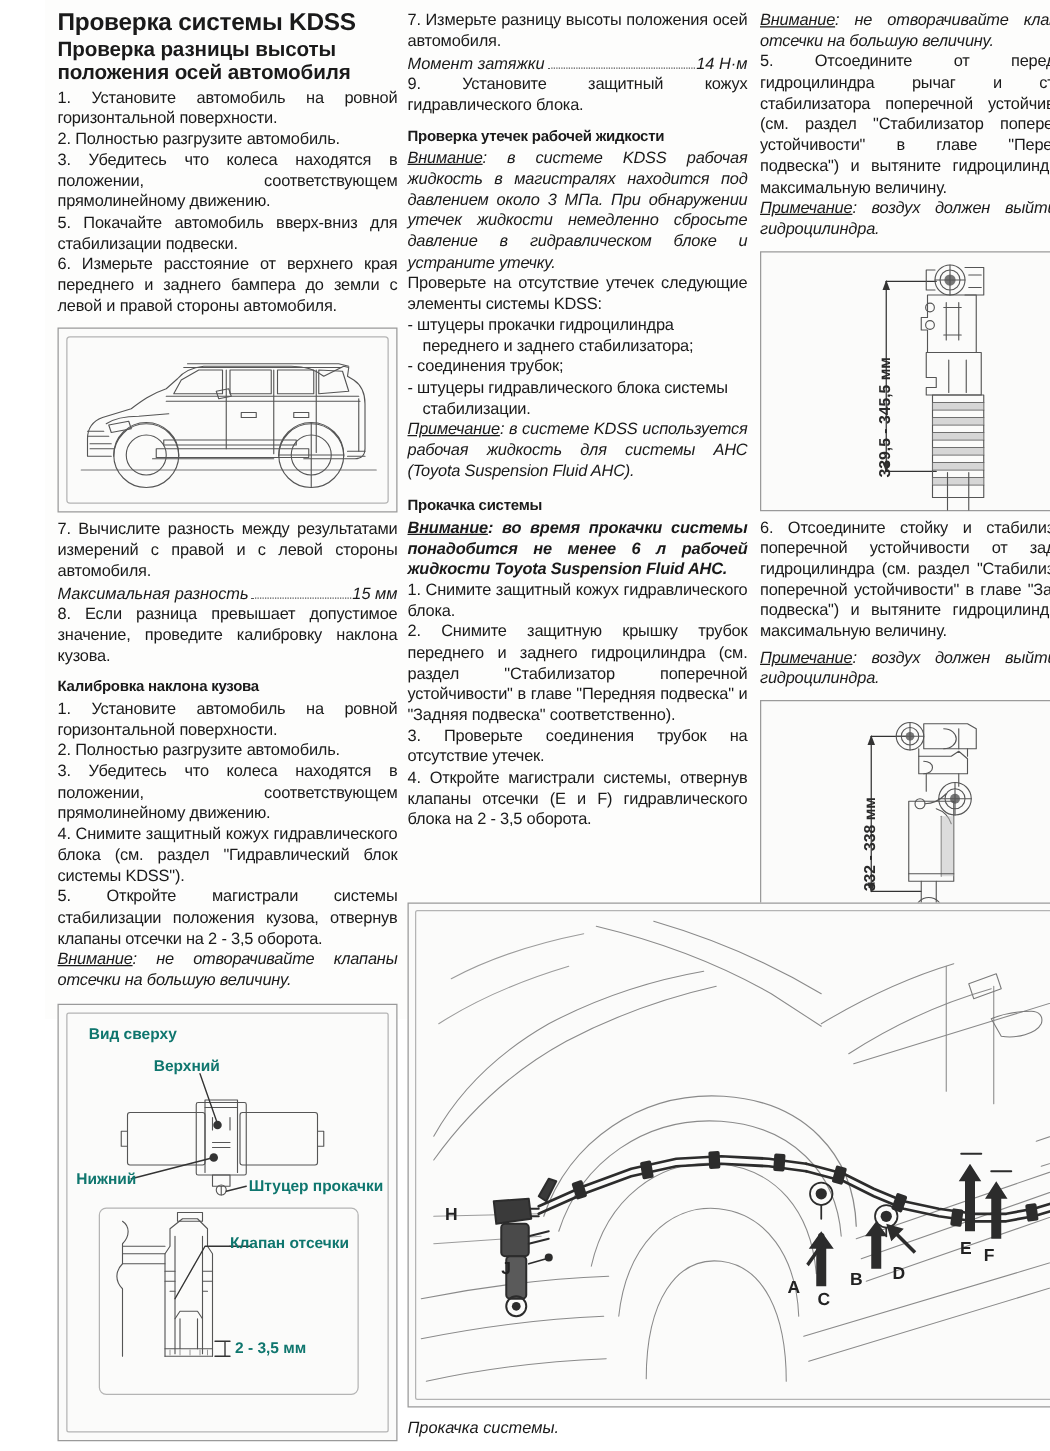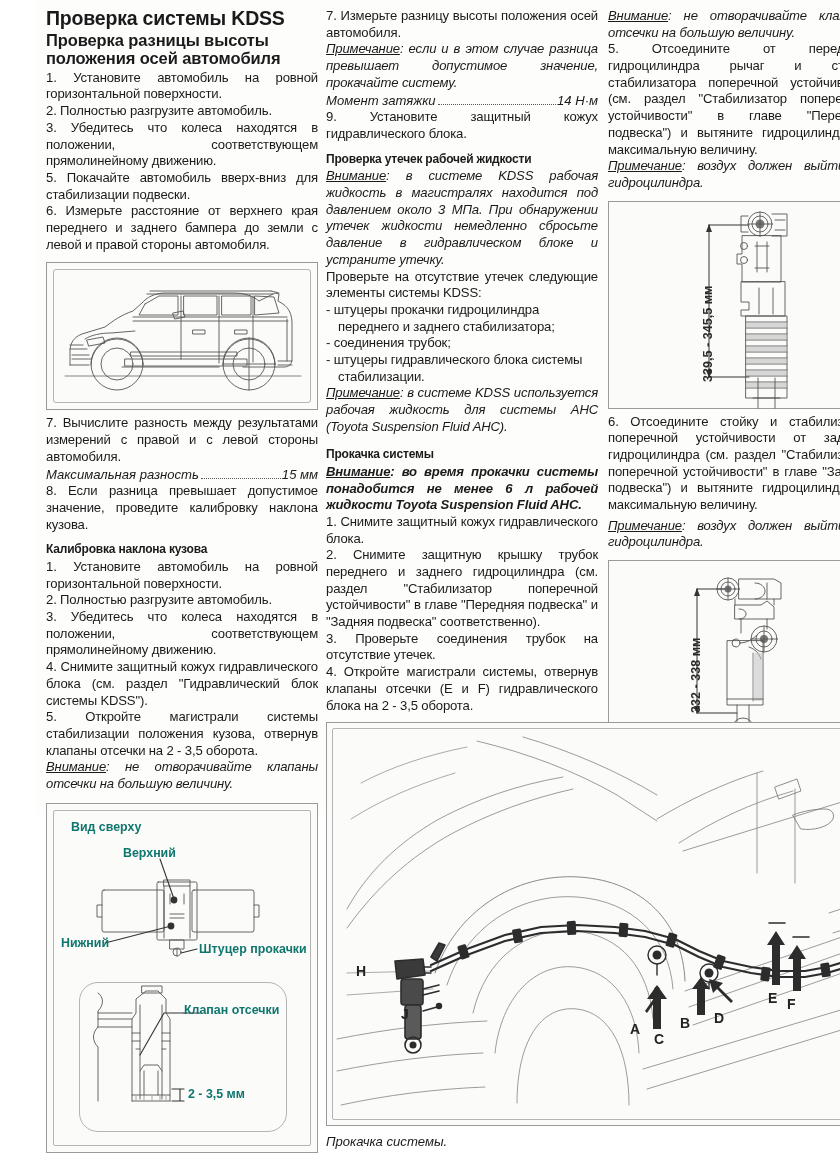--- a/index.html
+++ b/index.html
@@ -266,21 +266,21 @@
           <path d="M130,145 L130,152"></path>
 
           <path d="M113,55 L127,95" stroke="#333" stroke-width="1.1"></path>
 
           <path d="M58,139 L124,122" stroke="#333" stroke-width="1.1"></path>
 
           <path d="M150,145 L134,149" stroke="#333" stroke-width="1.1"></path>
         </g>
       </svg>
 
-      <div class="fig-inner" style="left:32px; top:178px; width:208px; height:150px; border-radius:19px;">
+      <div class="fig-inner" style="left:32px; top:162px; width:208px; height:150px; border-radius:6px;">
         <span class="lbl" style="left:104px; top:20px;">Клапан отсечки</span>
         <span class="lbl" style="left:108px; top:104px;">2 - 3,5 мм</span>
         <svg width="208" height="150" viewBox="0 0 208 150">
           <g fill="none" stroke="#555" stroke-width="0.9" stroke-linejoin="round" stroke-linecap="round">
 
             <path d="M18,10 C24,14 24,22 18,28 L18,44 C12,50 12,58 18,64 L18,118"></path>
 
             <path d="M18,30 L52,30 M18,36 L52,36 M18,44 L52,44"></path>
 
             <path d="M52,118 L52,36 L56,30 L56,16 L66,8 L78,8 L86,16 L86,30 L90,36 L90,118"></path>
@@ -304,21 +304,20 @@
           </g>
         </svg>
       </div>
     </div>
 
   </div>
 
   <div class="col" id="col2">
 
     <p class="body">7. Измерьте разницу высоты положения осей автомобиля.</p>
-    <p class="ital"><span class="u">Примечание</span><span>: если и в этом случае разница превышает допустимое значение, прокачайте систему.</span></p>
     <div class="spec">
       <span>Момент затяжки</span>
       <span class="dots"></span>
       <span>14 Н·м</span>
     </div>
     <p class="body">9. Установите защитный кожух гидравлического блока.</p>
 
     <h2 class="sec-title2">Проверка утечек рабочей жидкости</h2>
     <p class="ital"><span class="u">Внимание</span><span>: в системе KDSS рабочая жидкость в магистралях находится под давлением около 3 МПа. При обнаружении утечек жидкости немедленно сбросьте давление в гидравлическом блоке и устраните утечку.</span></p>
     <p class="body">Проверьте на отсутствие утечек следующие элементы системы KDSS:</p>

